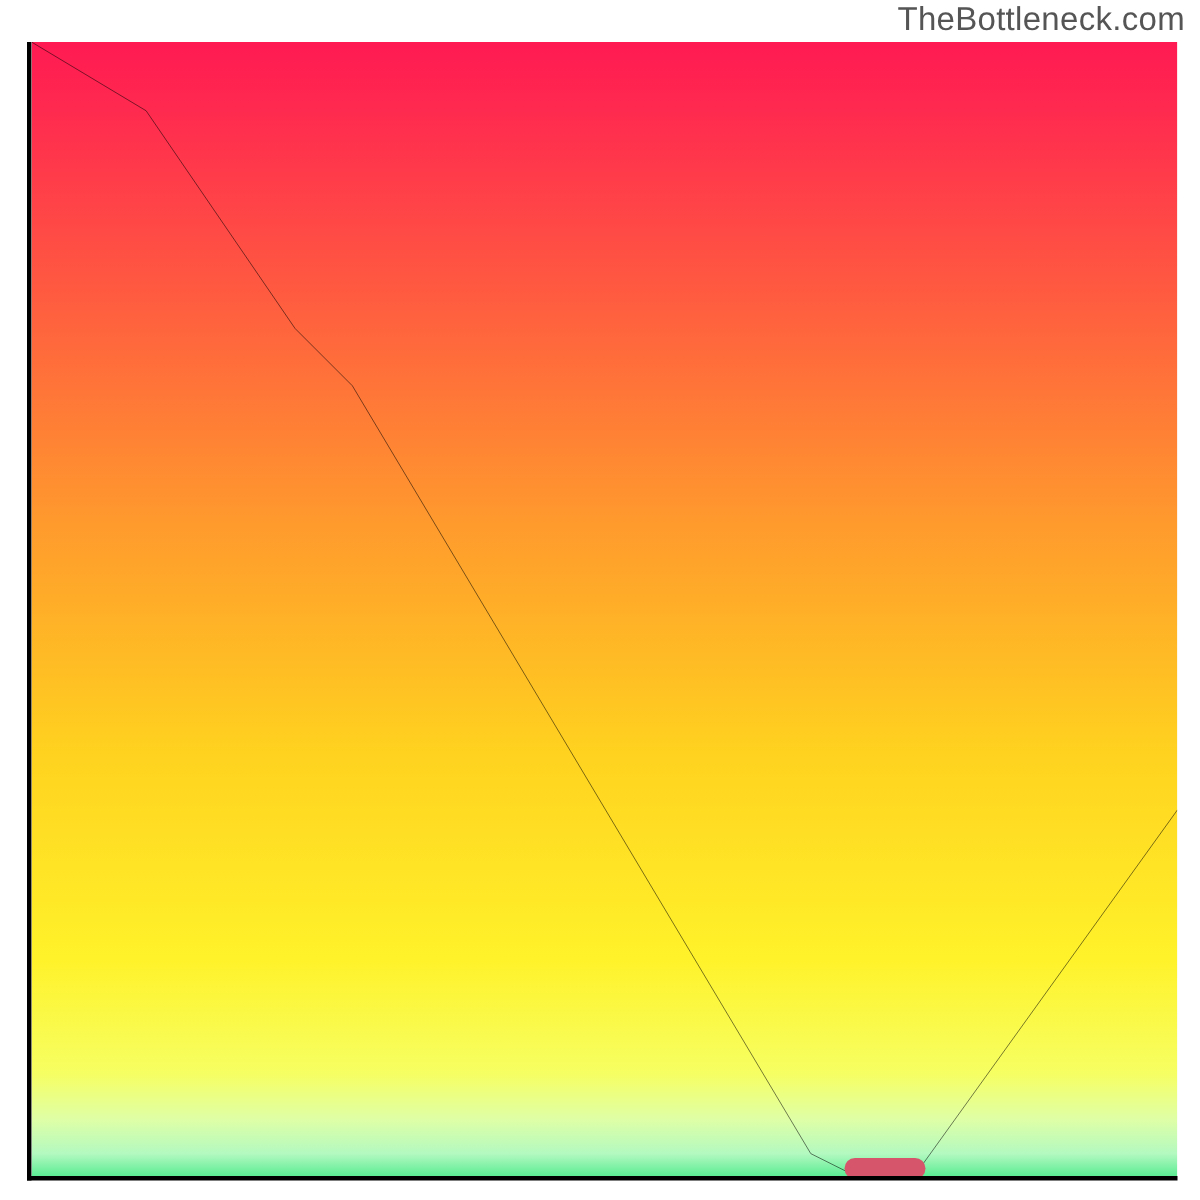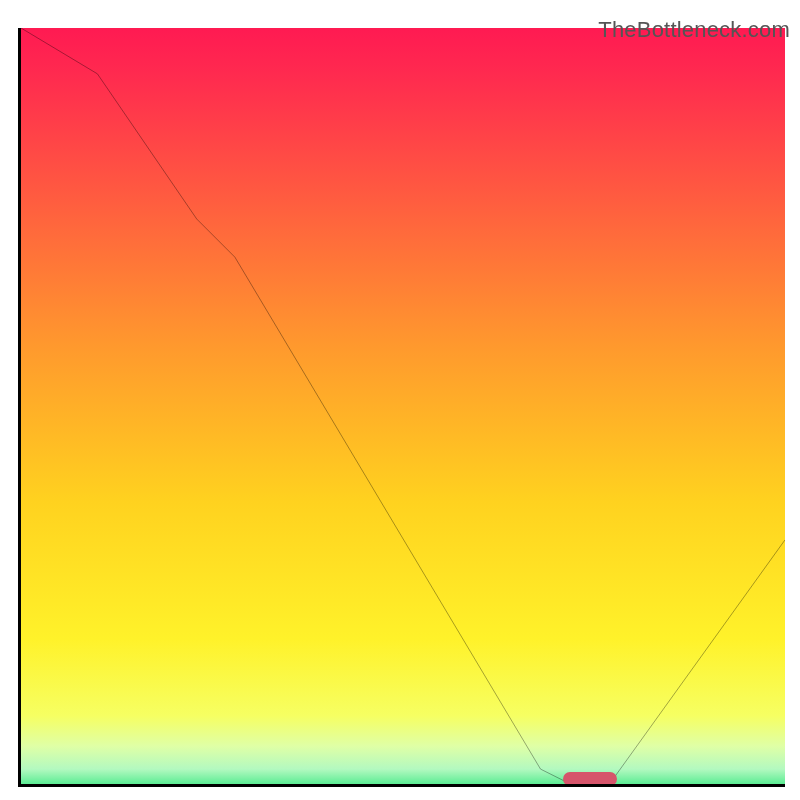--- a/index.html
+++ b/index.html
@@ -10,21 +10,21 @@
     background: #ffffff;
     font-family: Arial, Helvetica, sans-serif;
   }
   .chart-container {
     position: relative;
     width: 800px;
     height: 800px;
   }
   .watermark {
     position: absolute;
-    top: 17px;
+    top: 0;
     right: 10px;
     color: #555;
     font-size: 22px;
     font-weight: 500;
     z-index: 30;
     letter-spacing: 0.2px;
   }
   .plot-area {
     position: absolute;
     left: 18px;

